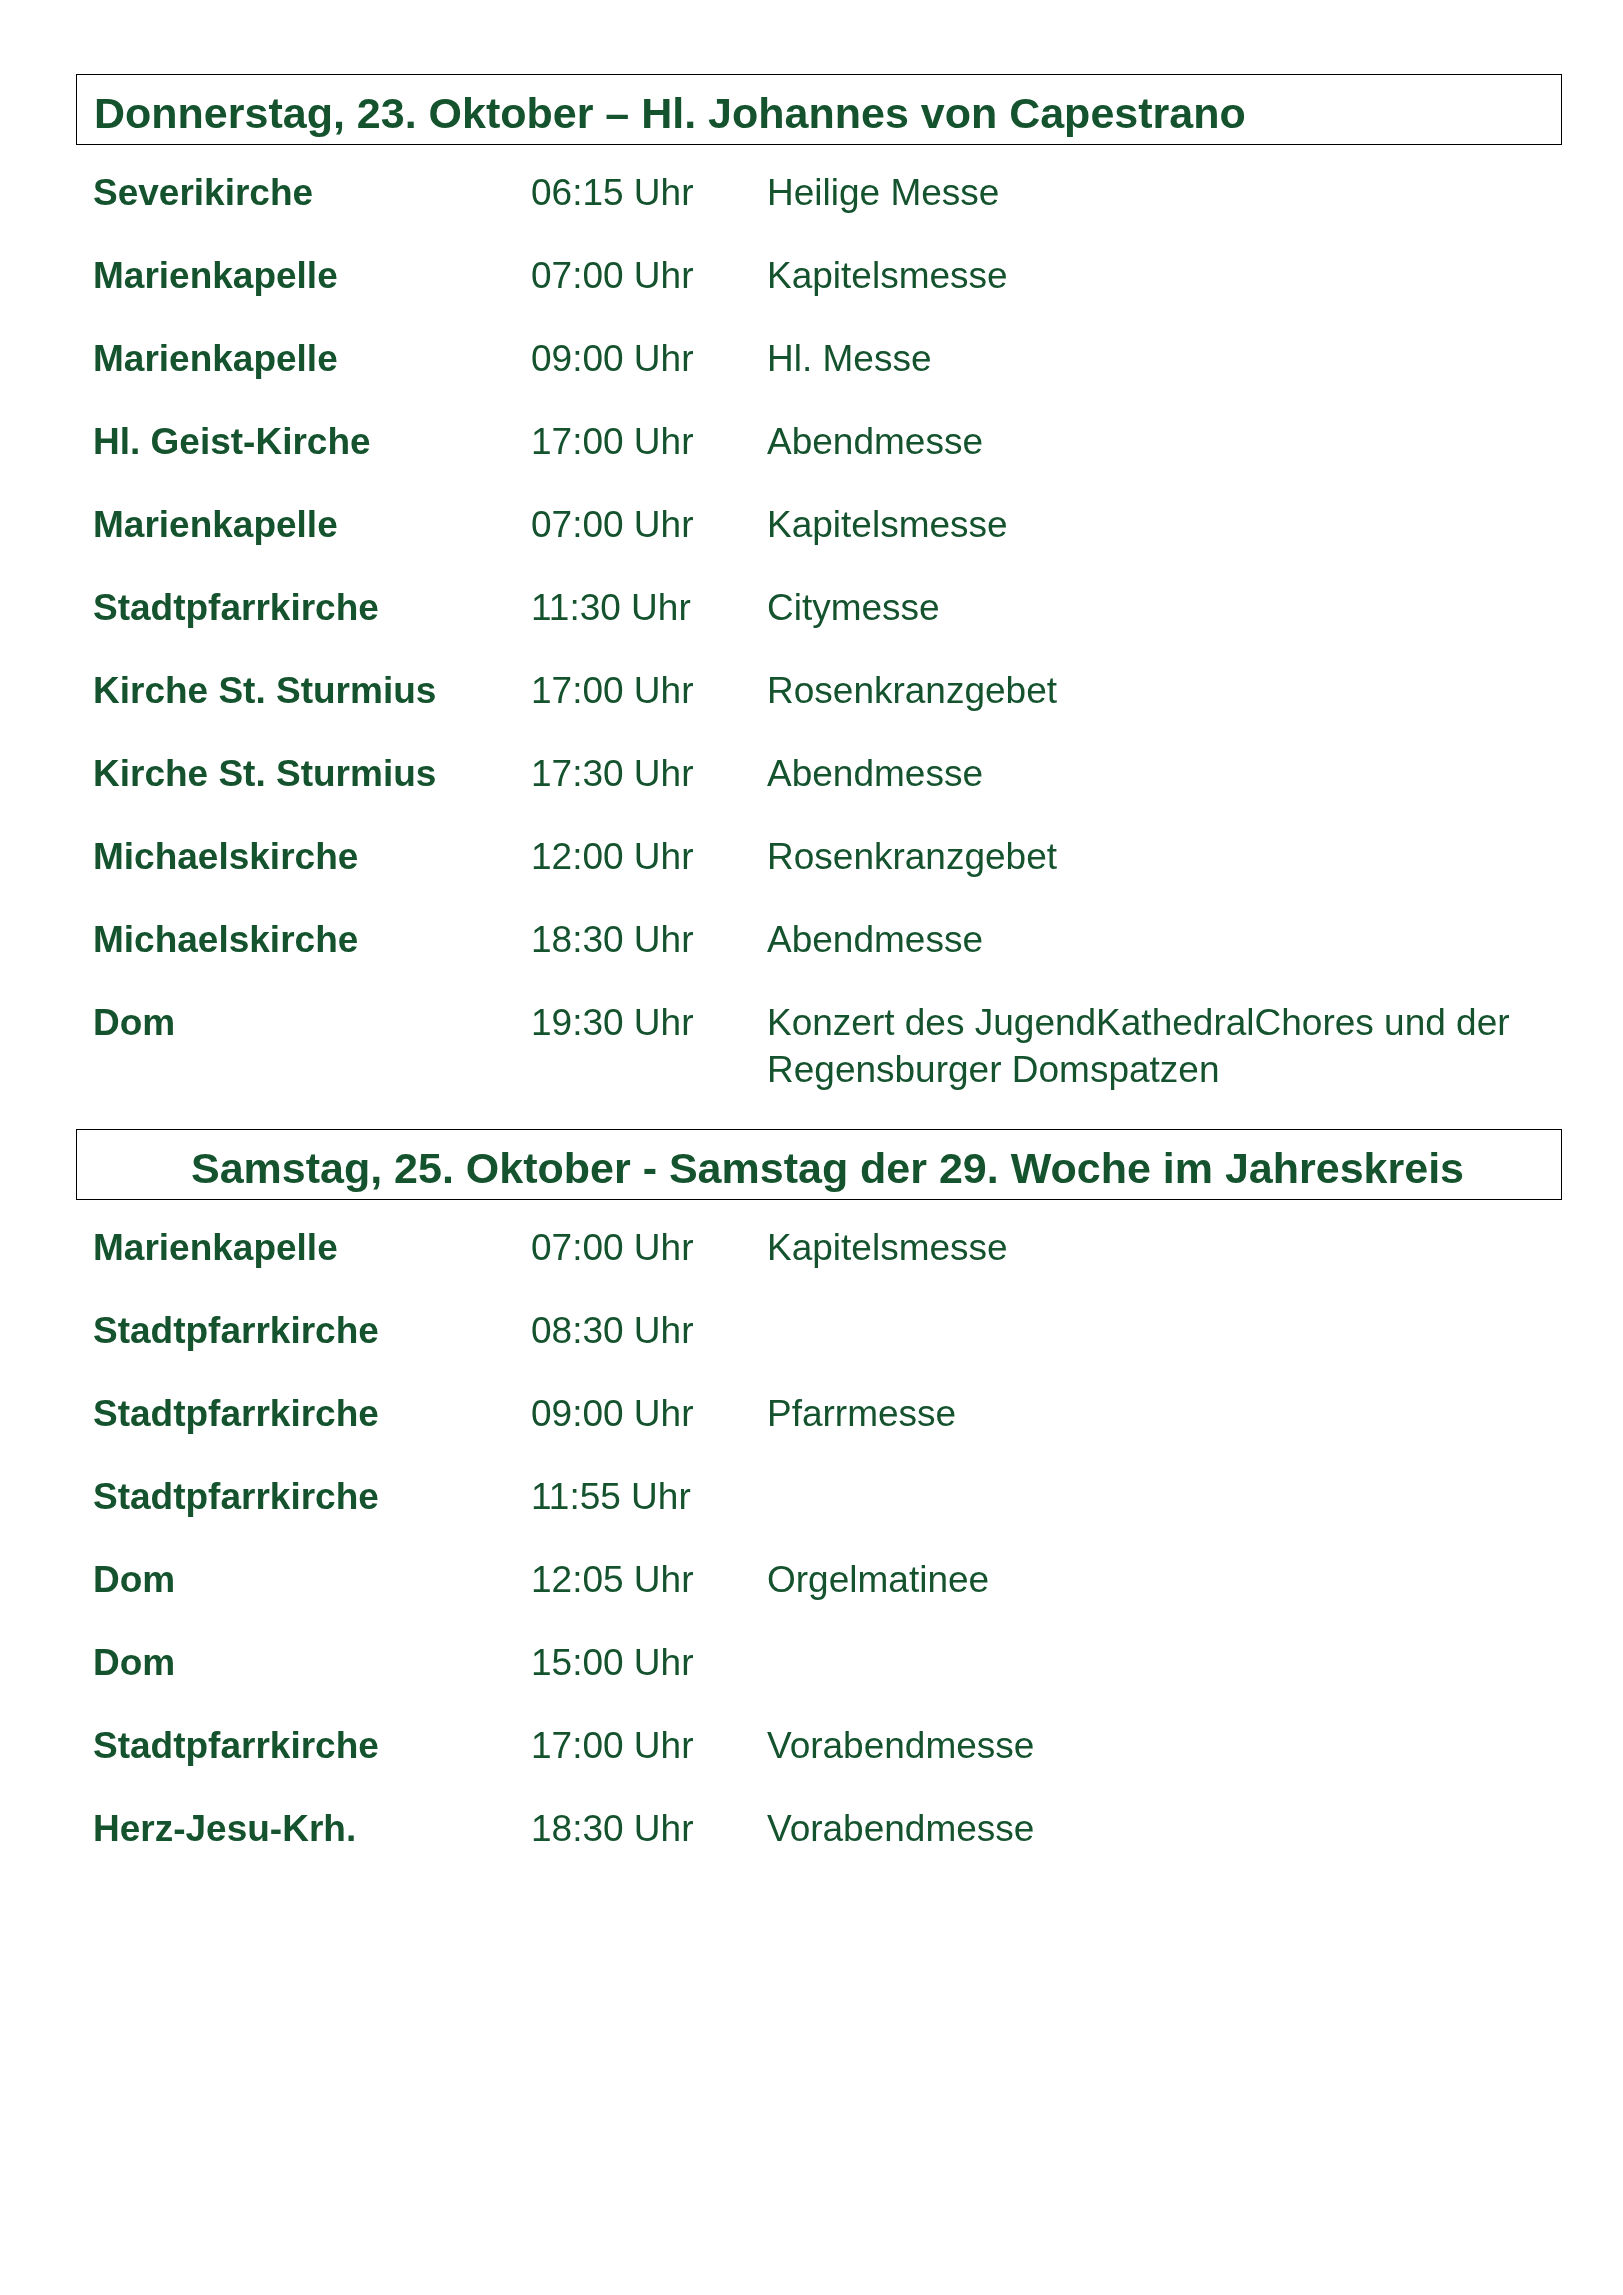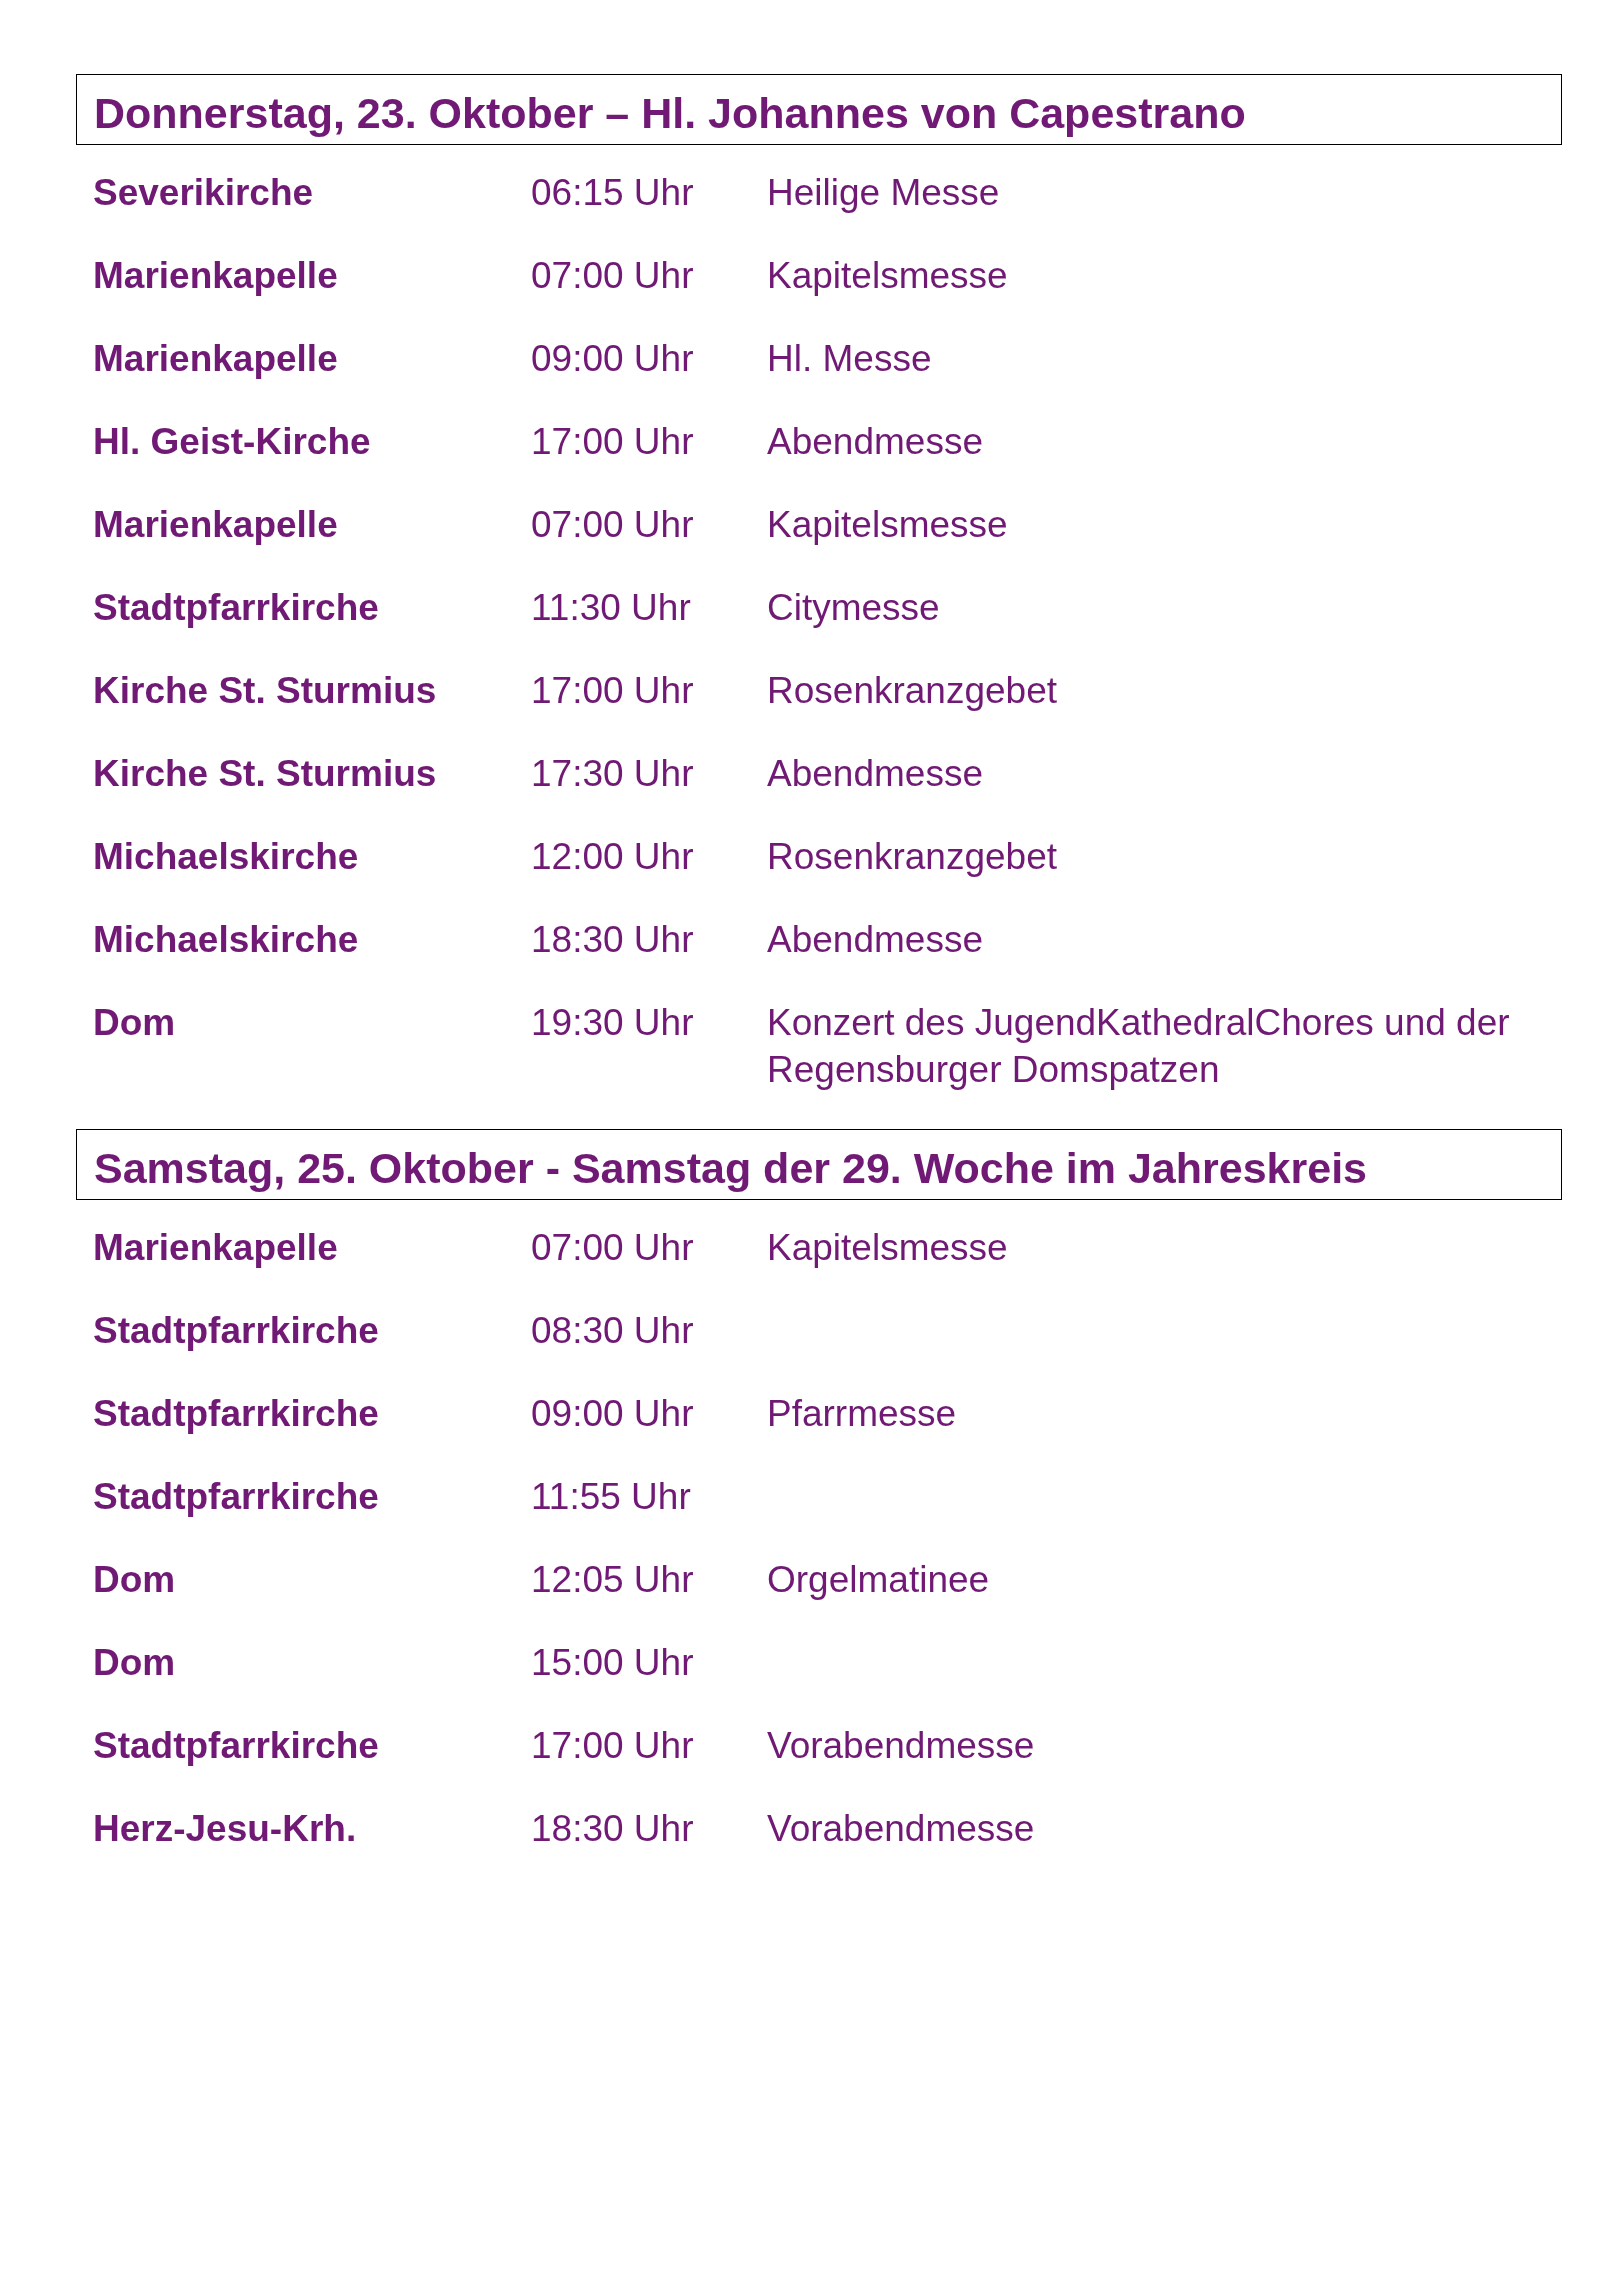--- a/index.html
+++ b/index.html
@@ -5,21 +5,21 @@
   html, body {
     margin: 0;
     padding: 0;
     background: #ffffff;
   }
   .page {
     position: relative;
     width: 1623px;
     height: 2295px;
     background: #ffffff;
-    color: #701a75;
+    color: #14532d;
     font-family: "Liberation Sans", sans-serif;
     overflow: hidden;
   }
   .section-header {
     box-sizing: border-box;
     margin-left: 76px;
     width: 1486px;
     height: 71px;
     border: 1.7px solid #000000;
     background: #ffffff;
@@ -31,20 +31,21 @@
     white-space: nowrap;
   }
   .section-header.first {
     margin-top: 74px;
   }
   .section-header.second {
     margin-top: 18.6px;
   }
   .section-header.third {
     margin-top: 11px;
+    justify-content: center;
   }
   .rows {
     margin-left: 93px;
     margin-top: 24px;
     width: 1469px;
   }
   .row {
     display: grid;
     grid-template-columns: 438px 236px 1fr;
     font-size: 37px;

